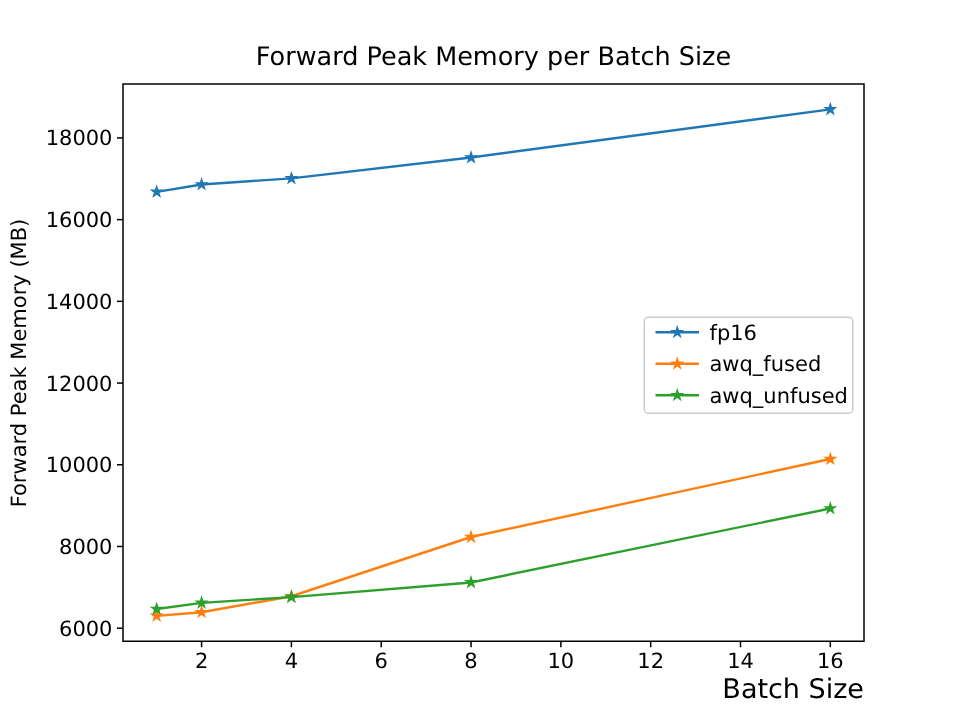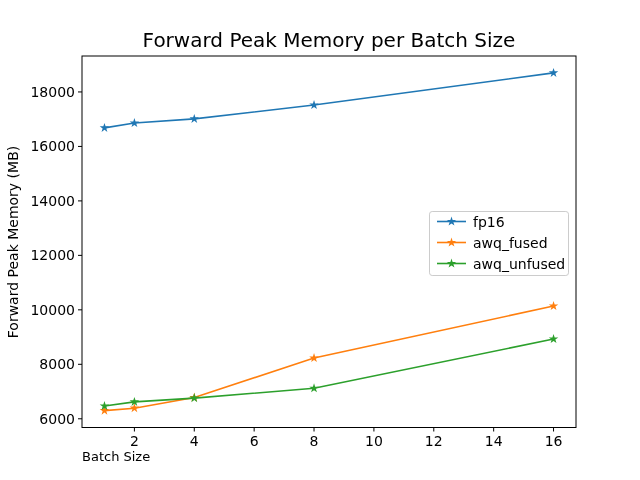--- a/index.html
+++ b/index.html
@@ -10,28 +10,28 @@
     background: #ffffff;
     font-family: "DejaVu Sans", sans-serif;
     color: #000000;
     overflow: hidden;
   }
   .figure svg { position: absolute; left: 0; top: 0; }
   .title {
     position: absolute;
     left: 82px; width: 494px; top: 29px;
     text-align: center;
-    font-size: 20px;
+    font-size: 17px;
     line-height: 1.1;
   }
   .xlabel {
     position: absolute;
     left: 82px; width: 494px; top: 449px;
-    text-align: left;
-    font-size: 13px;
+    text-align: right;
+    font-size: 18px;
   }
   .ylabel {
     position: absolute;
     left: 13px; top: 242px;
     transform: translate(-50%, -50%) rotate(-90deg);
     font-size: 14px;
     white-space: nowrap;
   }
   svg text { font-family: "DejaVu Sans", sans-serif; fill: #000000; }
 </style>

